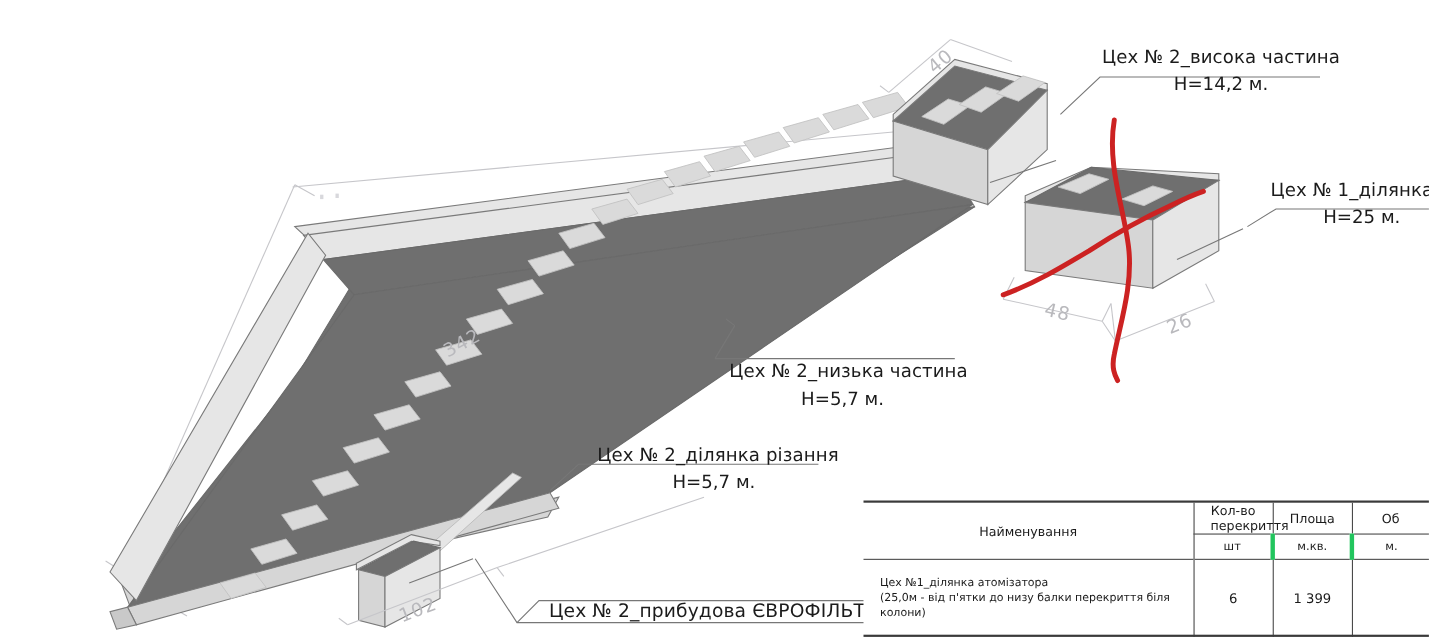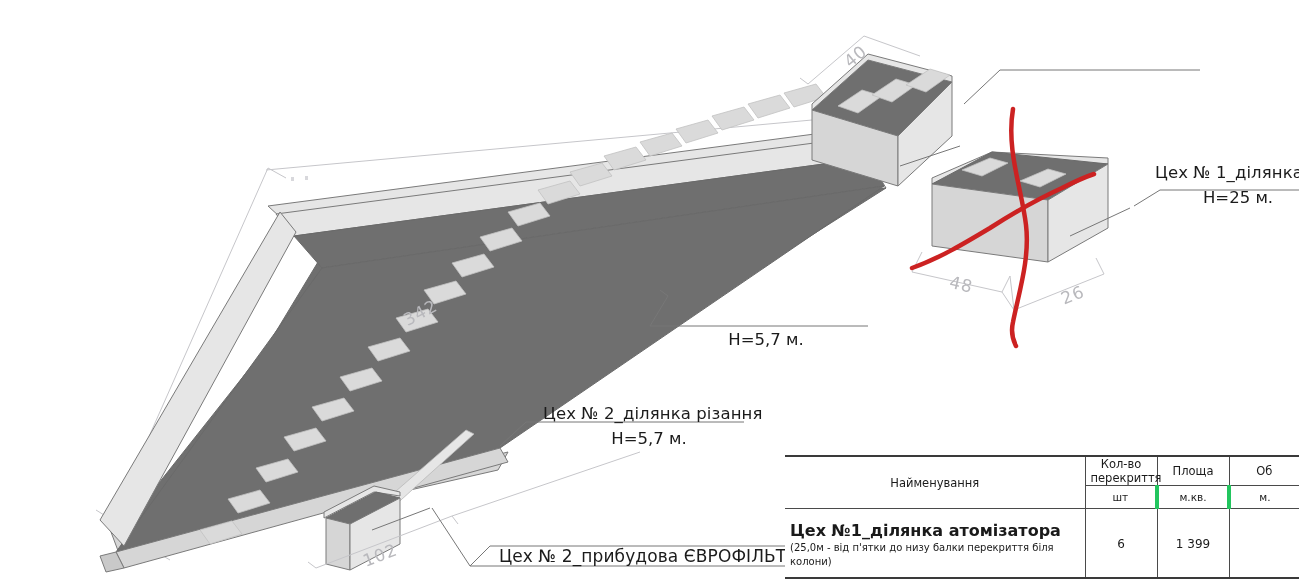--- a/index.html
+++ b/index.html
@@ -51,21 +51,21 @@
     border-top:2px solid #3a3a3a;
     box-sizing:border-box;
     font-size:11px;
   }
   #spec-table table{
     border-collapse:collapse;
     width:100%;height:100%;
     table-layout:fixed;
   }
   #spec-table th,#spec-table td{
-    padding:0 5px;
+    padding:0 15px;
     vertical-align:middle;
     font-weight:normal;
   }
   .col-name{width:300px;}
   .col-span{width:72px;}
   .col-area{width:72px;}
   .col-vol{width:70px;}
 
   th.hdr{
     font-weight:bold;font-size:11.5px;text-align:center;
@@ -78,21 +78,21 @@
     border-top:1px solid #4a4a4a;
     border-right:4px solid #22c55e;
     height:22px;
   }
   td.rowname{
     border-top:1px solid #4a4a4a;
     border-right:1px solid #4a4a4a;
     padding-top:3px;padding-bottom:3px;
     line-height:1.35;
   }
-  td.rowname .t1{font-weight:bold;font-size:16px;display:block;}
+  td.rowname .t1{font-weight:normal;font-size:10px;display:block;}
   td.rowname .t2{font-size:10px;display:block;}
   td.num{
     border-top:1px solid #4a4a4a;
     border-right:1px solid #4a4a4a;
     text-align:center;font-size:12px;
   }
   td.num.last{border-right:none;}
   .tbl-bottom{
     position:absolute;left:0;bottom:0;width:100%;
     border-bottom:2px solid #3a3a3a;
@@ -277,27 +277,32 @@
   <div class="dim" style="left:400px;top:312px;transform:rotate(-28deg);transform-origin:left top;">342</div>
 
   <div class="dim" style="left:840px;top:56px;transform:rotate(-40deg);transform-origin:left top;">40</div>
 
   <div class="dim" style="left:952px;top:272px;transform:rotate(13deg);transform-origin:left top;">48</div>
 
   <div class="dim" style="left:1058px;top:290px;transform:rotate(-22deg);transform-origin:left top;">26</div>
 
   <div class="dim" style="left:360px;top:552px;transform:rotate(-21deg);transform-origin:left top;">102</div>
 
+  <div class="callout" style="left:990px;top:42px;width:240px;">
+    <span class="l1">Цех № 2_висока частина</span>
+    <span class="l2">H=14,2 м.</span>
+  </div>
 
   <div class="callout" style="left:1152px;top:163px;width:200px;text-align:left;">
     <span class="l1">Цех № 1_ділянка</span>
     <span class="l2" style="text-align:center;width:172px;">H=25 м.</span>
   </div>
 
   <div class="callout" style="left:660px;top:328px;width:212px;">
+    <span class="l1">Цех № 2_низька частина</span>
     <span class="l2">H=5,7 м.</span>
   </div>
 
   <div class="callout" style="left:540px;top:404px;width:218px;">
     <span class="l1">Цех № 2_ділянка різання</span>
     <span class="l2">H=5,7 м.</span>
   </div>
 
   <div class="callout big" style="left:496px;top:546px;width:290px;">
     <span class="l1" style="border-bottom:none;">Цех № 2_прибудова ЄВРОФІЛЬТР</span>

